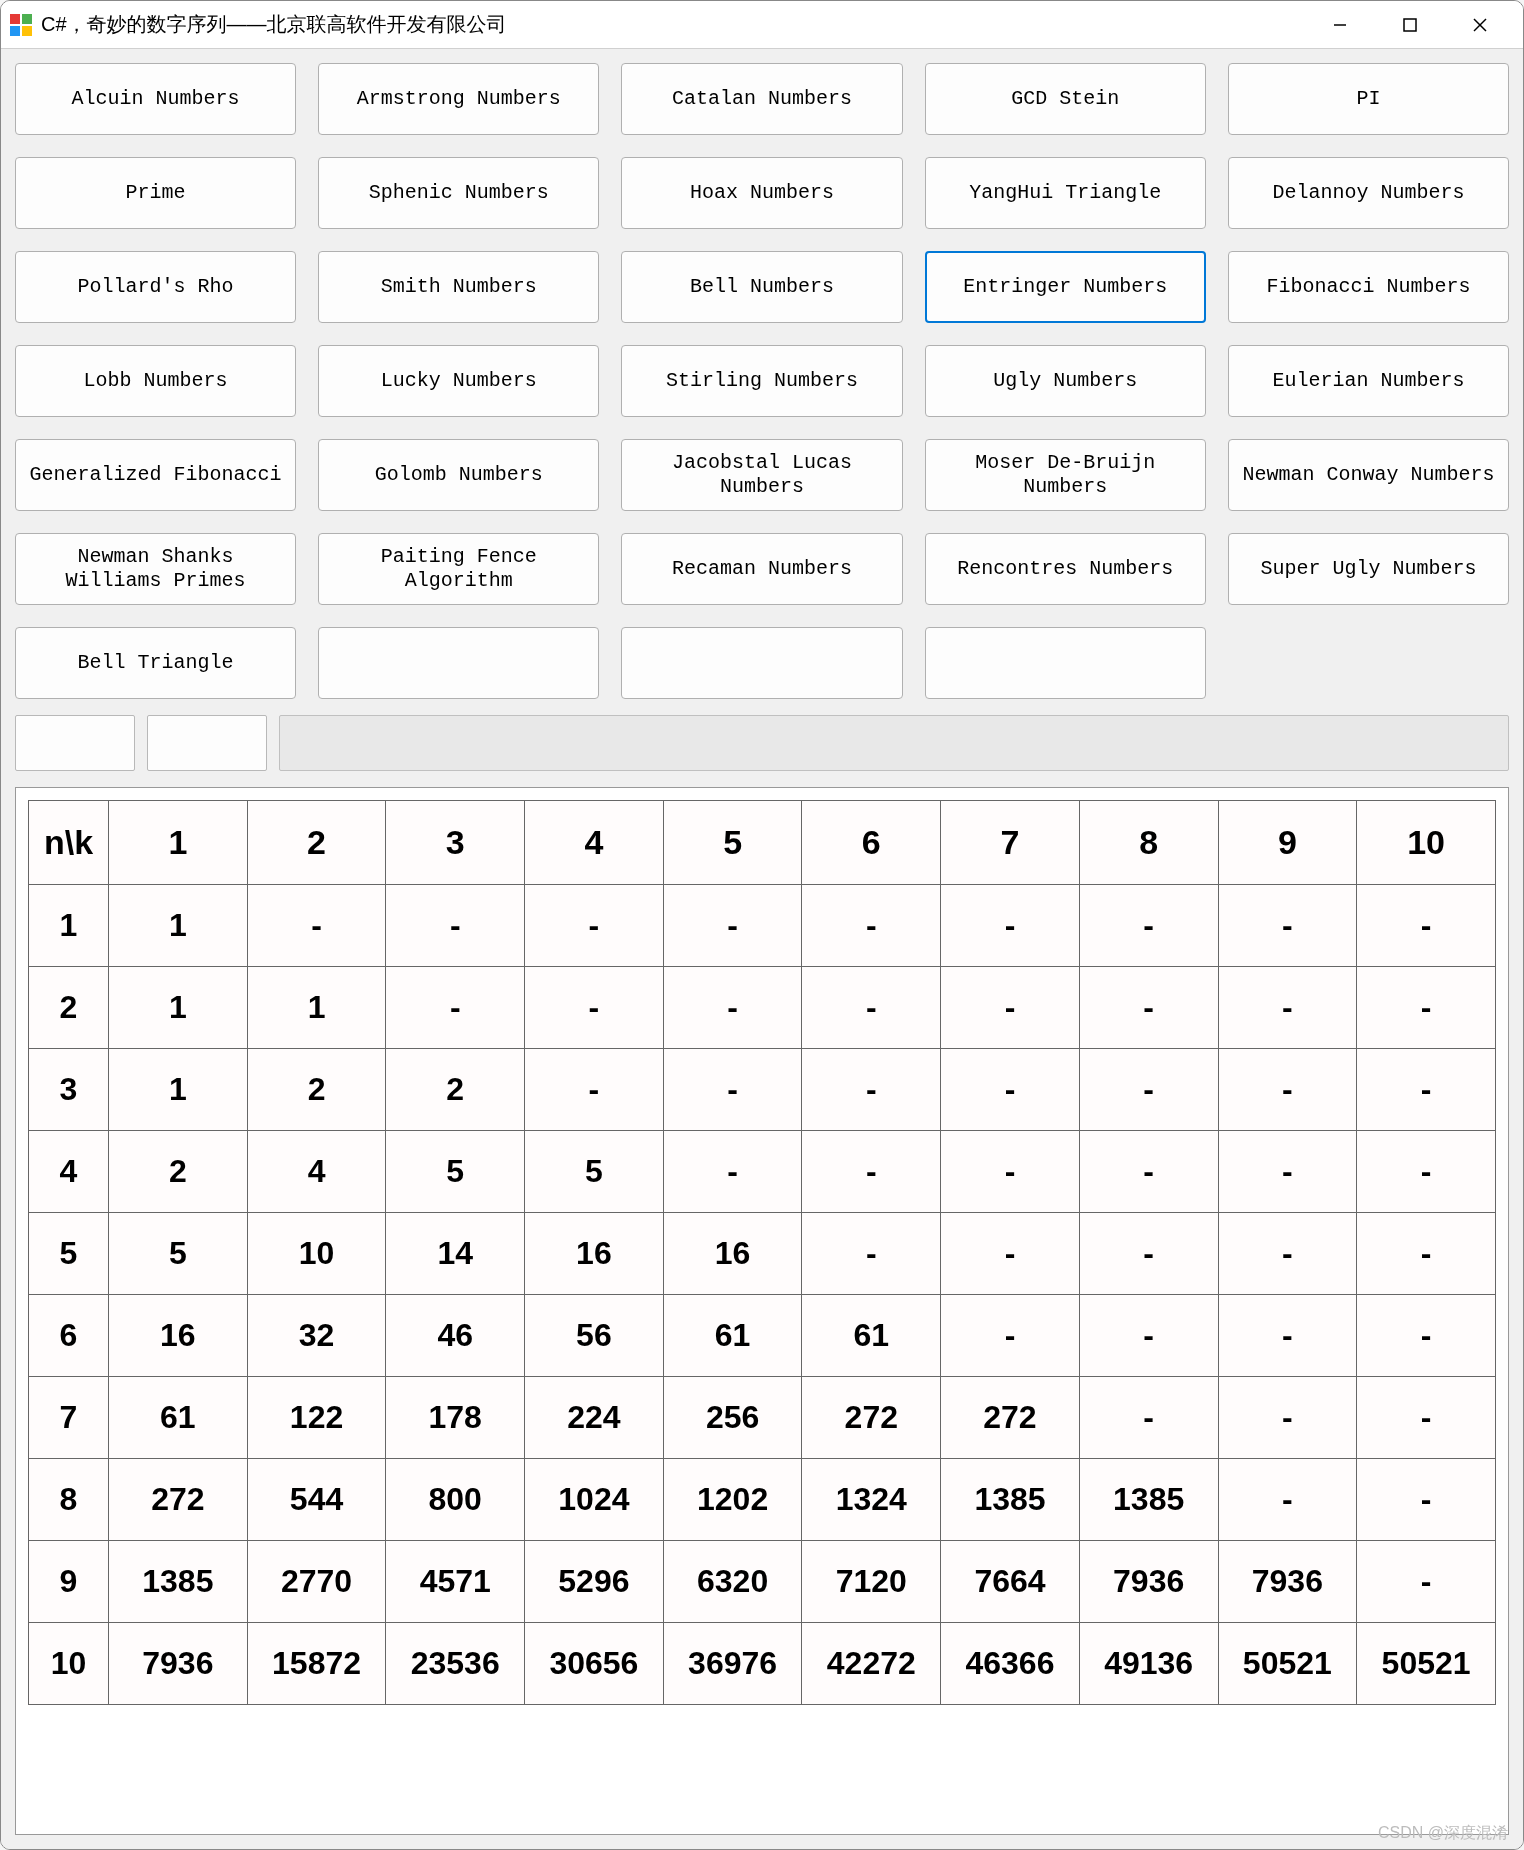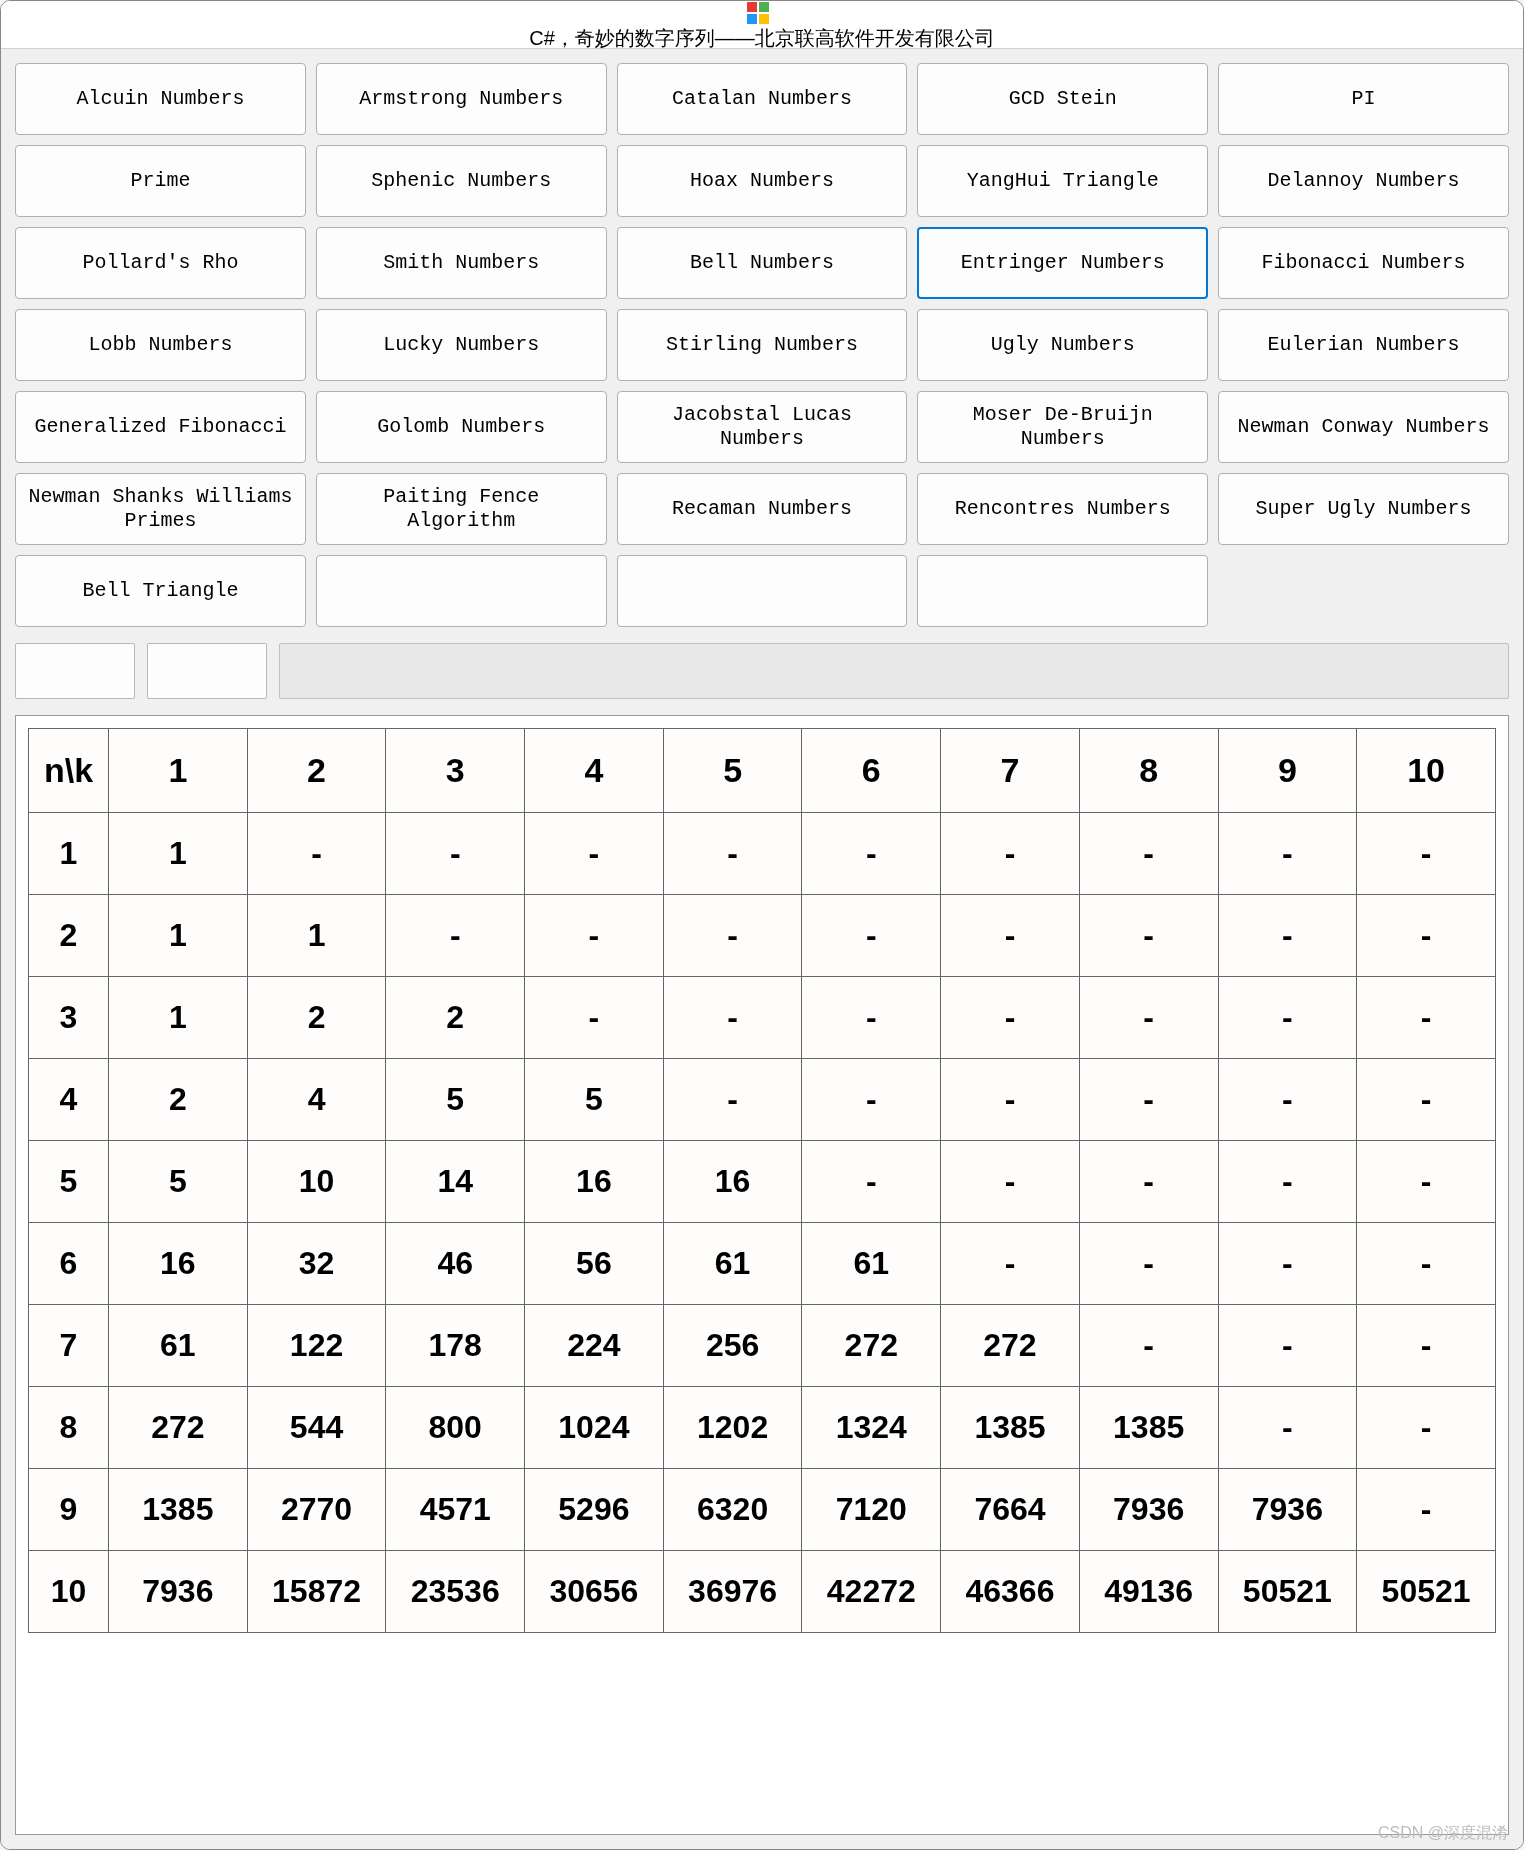--- a/index.html
+++ b/index.html
@@ -24,21 +24,20 @@
       display: flex;
       flex-direction: column;
     }
     .titlebar {
       display: flex;
       align-items: center;
       height: 48px;
       padding: 0 8px;
       background: #ffffff;
       border-bottom: 1px solid #d0d0d0;
-      flex-direction: column;
     }
     .app-icon {
       width: 24px;
       height: 24px;
       margin-right: 8px;
       display: inline-block;
     }
     .title-text {
       font-size: 20px;
       font-family: "Microsoft YaHei", sans-serif;
@@ -67,21 +66,21 @@
       padding: 14px;
       display: flex;
       flex-direction: column;
       gap: 16px;
       background: #f0f0f0;
     }
 
     .button-grid {
       display: grid;
       grid-template-columns: repeat(5, 1fr);
-      gap: 10px;
+      gap: 22px;
     }
     .seq-btn {
       height: 72px;
       background: #fdfdfd;
       border: 1px solid #b0b0b0;
       border-radius: 4px;
       display: flex;
       align-items: center;
       justify-content: center;
       text-align: center;

